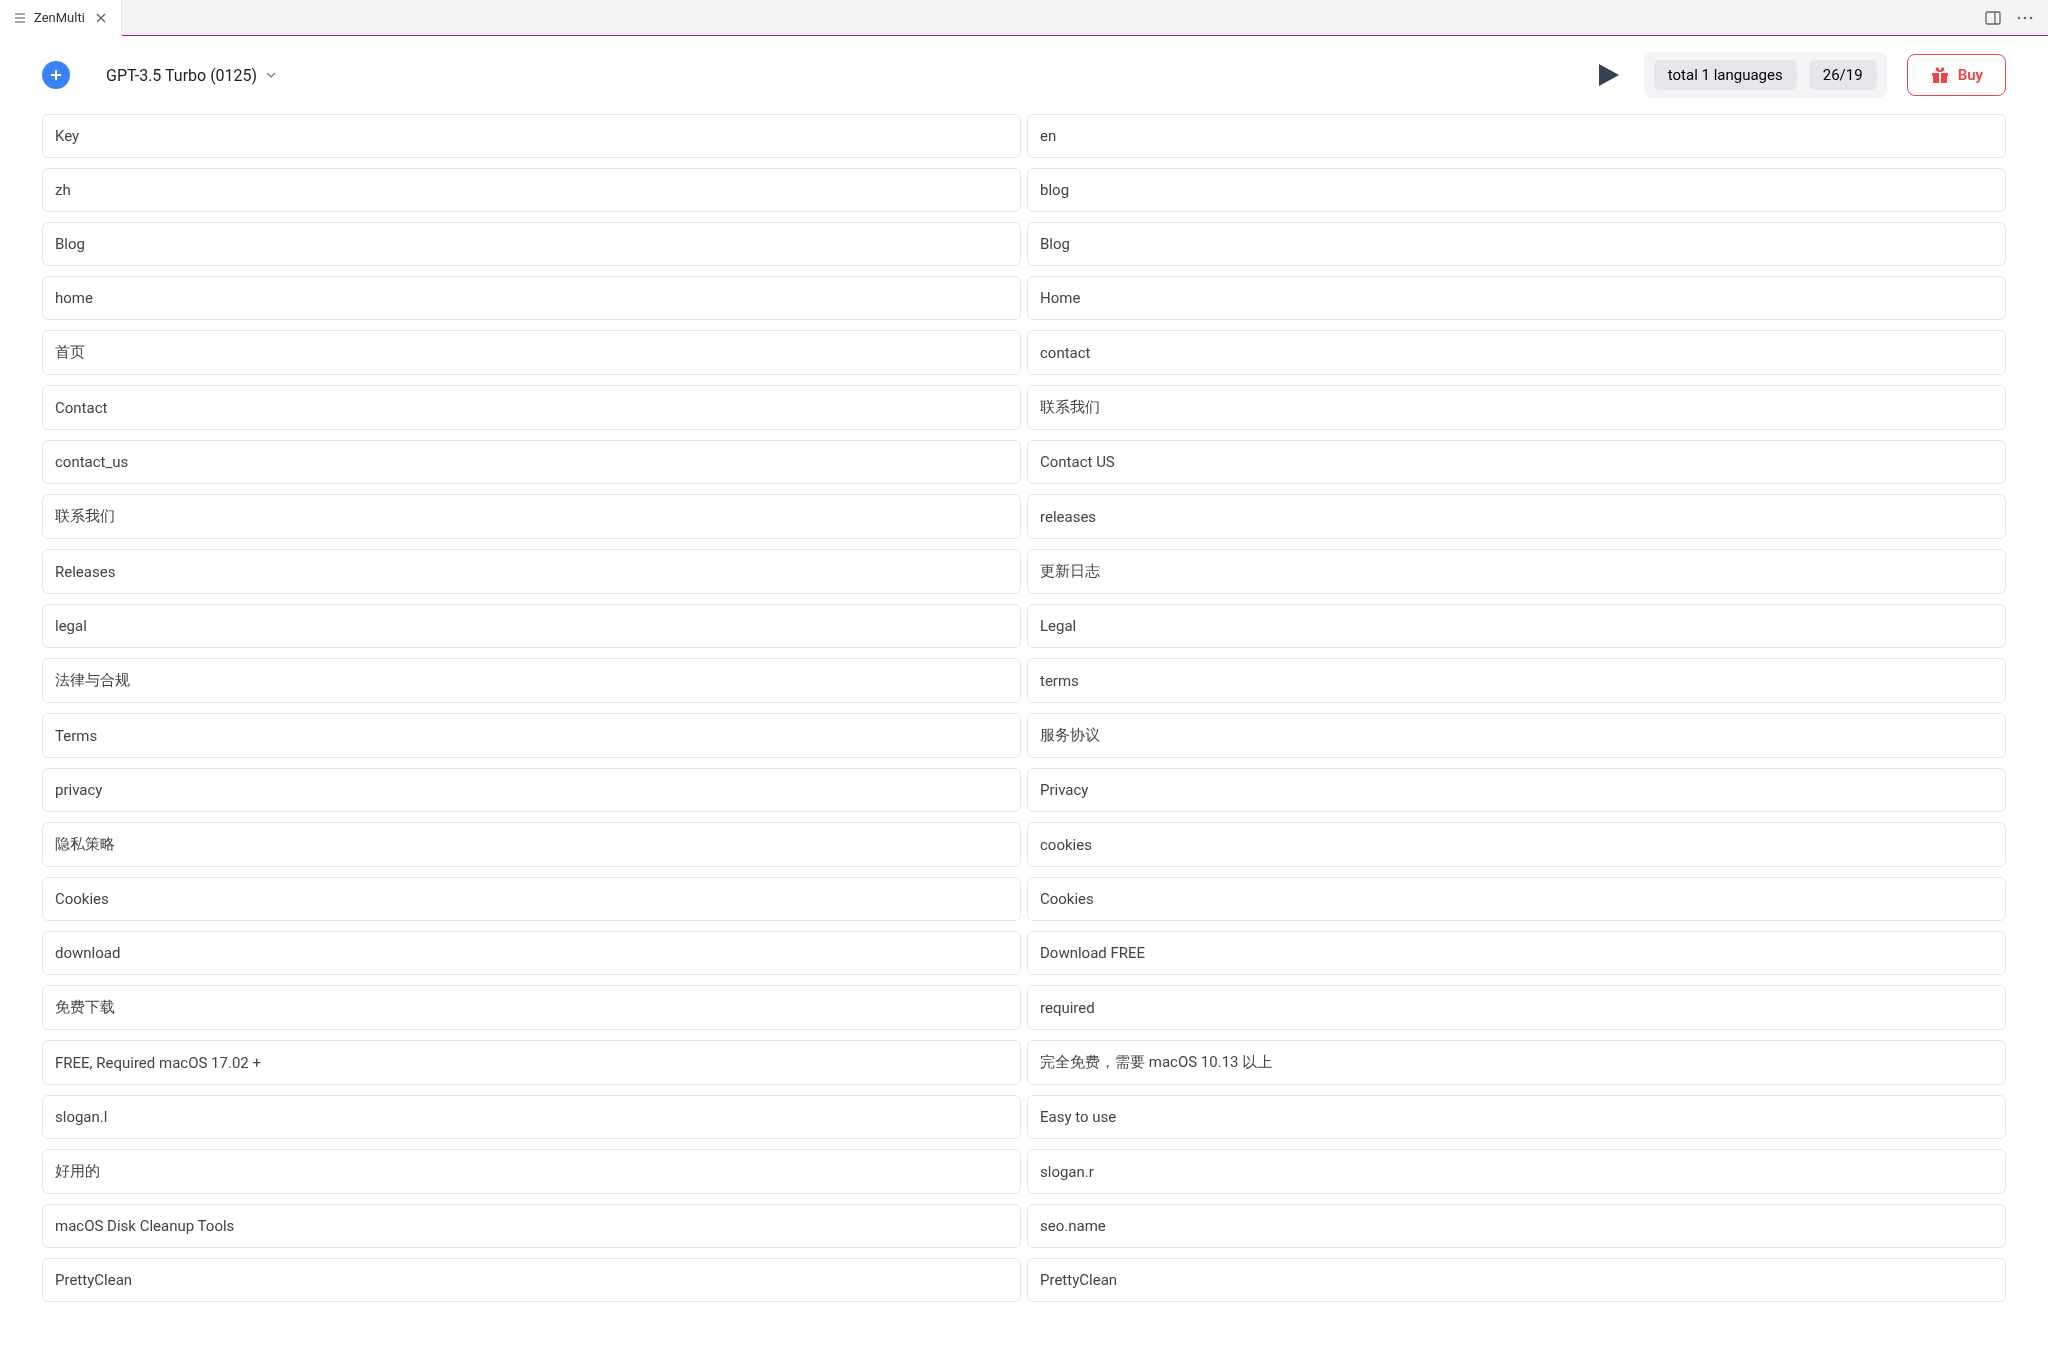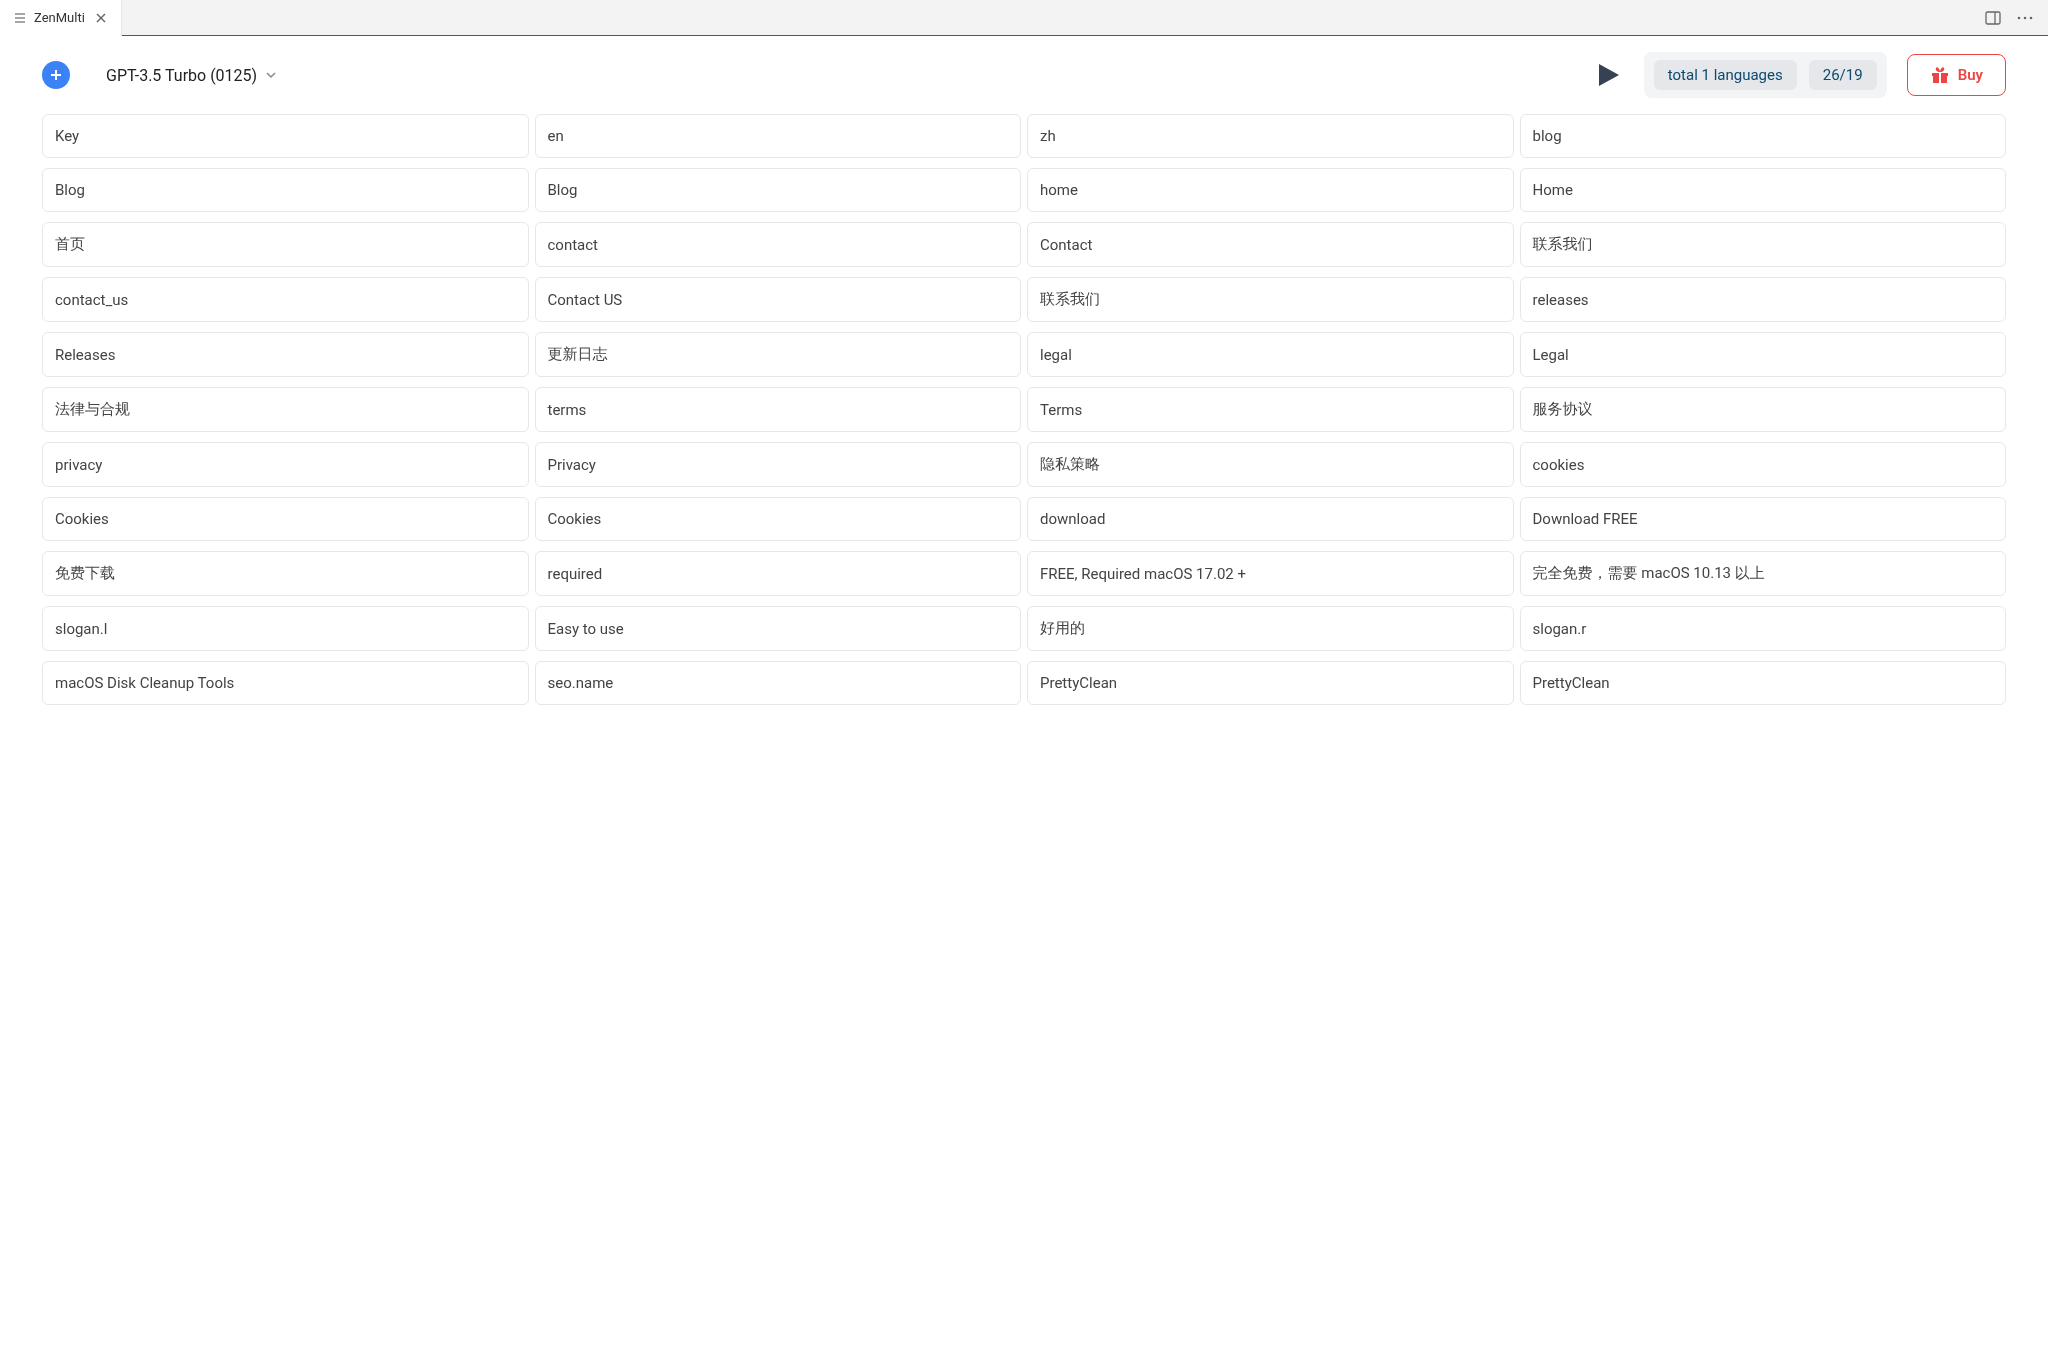--- a/index.html
+++ b/index.html
@@ -141,21 +141,21 @@
       background: #f3f4f6;
       padding: 8px 10px;
       border-radius: 8px;
     }
     
     .pill {
       background: #e5e7eb;
       padding: 6px 14px;
       border-radius: 6px;
       font-size: 15px;
-      color: #0c4a6e;
+      color: #000000;
     }
     
     .buy-button {
       border: 1.5px solid #ef4444;
       border-radius: 8px;
       padding: 10px 22px;
       display: flex;
       align-items: center;
       gap: 8px;
       cursor: pointer;
@@ -164,21 +164,21 @@
       font-size: 15px;
       background: white;
     }
     
     .content {
       padding: 0 42px;
     }
     
     .grid {
       display: grid;
-      grid-template-columns: repeat(4, 1fr);
+      grid-template-columns: repeat(2, 1fr);
       gap: 10px 6px;
     }
     
     .cell {
       border: 1px solid #e5e7eb;
       border-radius: 6px;
       padding: 12px 12px;
       font-size: 15px;
       color: #444;
       background: white;

